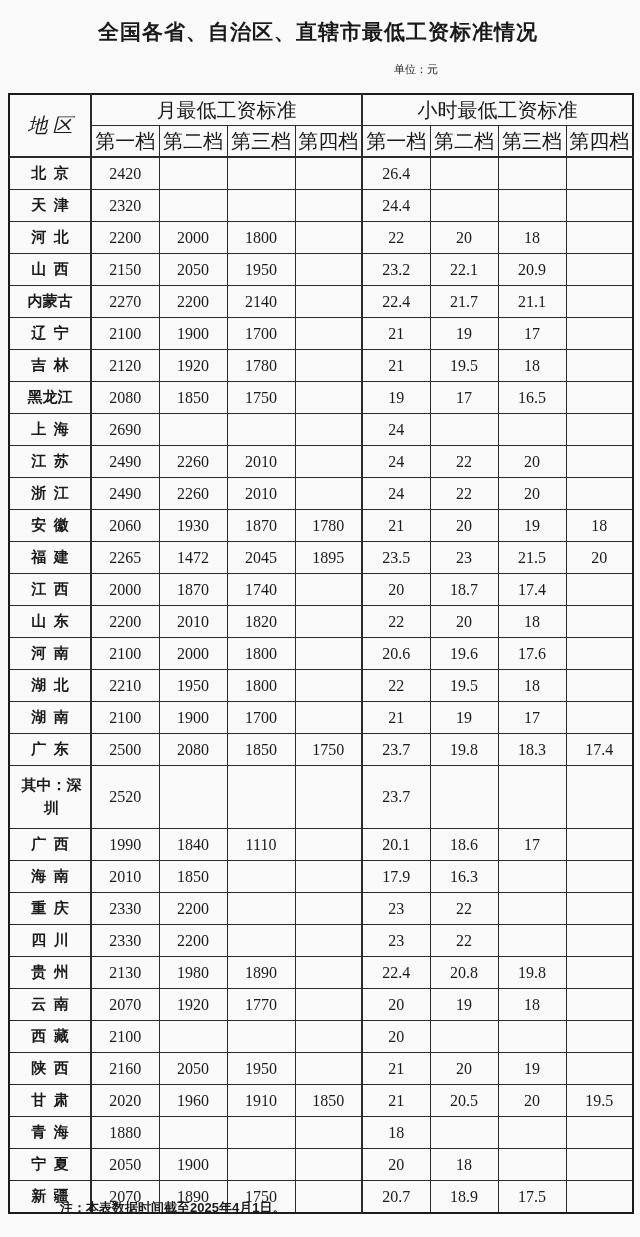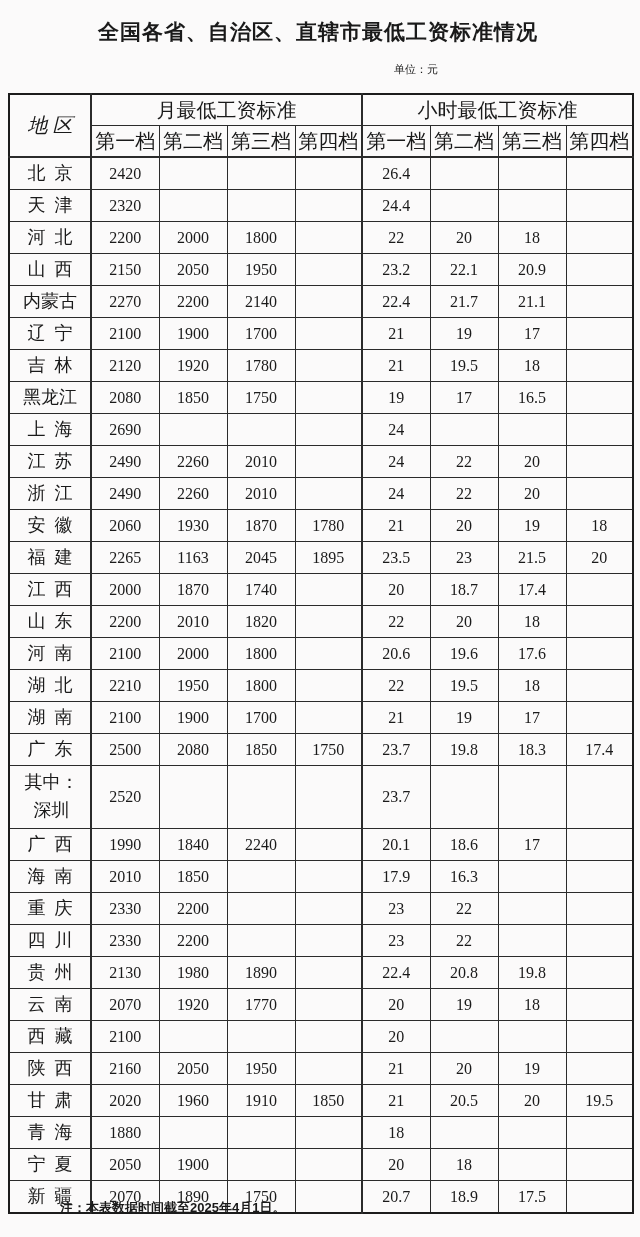--- a/index.html
+++ b/index.html
@@ -45,21 +45,21 @@
   }
   thead th { height: 30px; font-size: 20px; }
   thead th.region-h { border-bottom-width: 2px; font-style: italic; }
   thead tr.tier-row th { border-bottom-width: 2px; margin-left: 28px; }
   thead tr.group-row th:nth-child(2),
   thead tr.group-row th:nth-child(3) { border-left-width: 2px; }
   thead tr.tier-row th:nth-child(1),
   thead tr.tier-row th:nth-child(5) { border-left-width: 2px; }
   tbody td { height: 31px; }
   tbody td.num { font-size: 16px; }
-  tbody td.region { font-size: 18px; padding: 0 5px; line-height: 1.55; }
+  tbody td.region { font-size: 15px; padding: 0 5px; line-height: 1.55; font-weight: bold; }
   tbody td.region.sp2 { letter-spacing: 0.5em; text-indent: 0.5em; }
   tbody td.region.tall { height: 62px; padding-left: 8px; }
   tbody td:nth-child(2), tbody td:nth-child(6) { border-left-width: 2px; }
   .note {
     position: absolute;
     top: 1199px; left: 60px;
     font-family: "Liberation Sans", "DejaVu Sans", sans-serif;
     font-weight: 600;
     font-size: 13px;
   }
@@ -229,21 +229,21 @@
         <td class="num">1870</td>
         <td class="num">1780</td>
         <td class="num">21</td>
         <td class="num">20</td>
         <td class="num">19</td>
         <td class="num">18</td>
       </tr>
       <tr>
         <td class="region sp2">福建</td>
         <td class="num">2265</td>
-        <td class="num">1163</td>
+        <td class="num">1472</td>
         <td class="num">2045</td>
         <td class="num">1895</td>
         <td class="num">23.5</td>
         <td class="num">23</td>
         <td class="num">21.5</td>
         <td class="num">20</td>
       </tr>
       <tr>
         <td class="region sp2">江西</td>
         <td class="num">2000</td>
@@ -318,21 +318,21 @@
         <td class="num"></td>
         <td class="num">23.7</td>
         <td class="num"></td>
         <td class="num"></td>
         <td class="num"></td>
       </tr>
       <tr>
         <td class="region sp2">广西</td>
         <td class="num">1990</td>
         <td class="num">1840</td>
-        <td class="num">2240</td>
+        <td class="num">1110</td>
         <td class="num"></td>
         <td class="num">20.1</td>
         <td class="num">18.6</td>
         <td class="num">17</td>
         <td class="num"></td>
       </tr>
       <tr>
         <td class="region sp2">海南</td>
         <td class="num">2010</td>
         <td class="num">1850</td>

